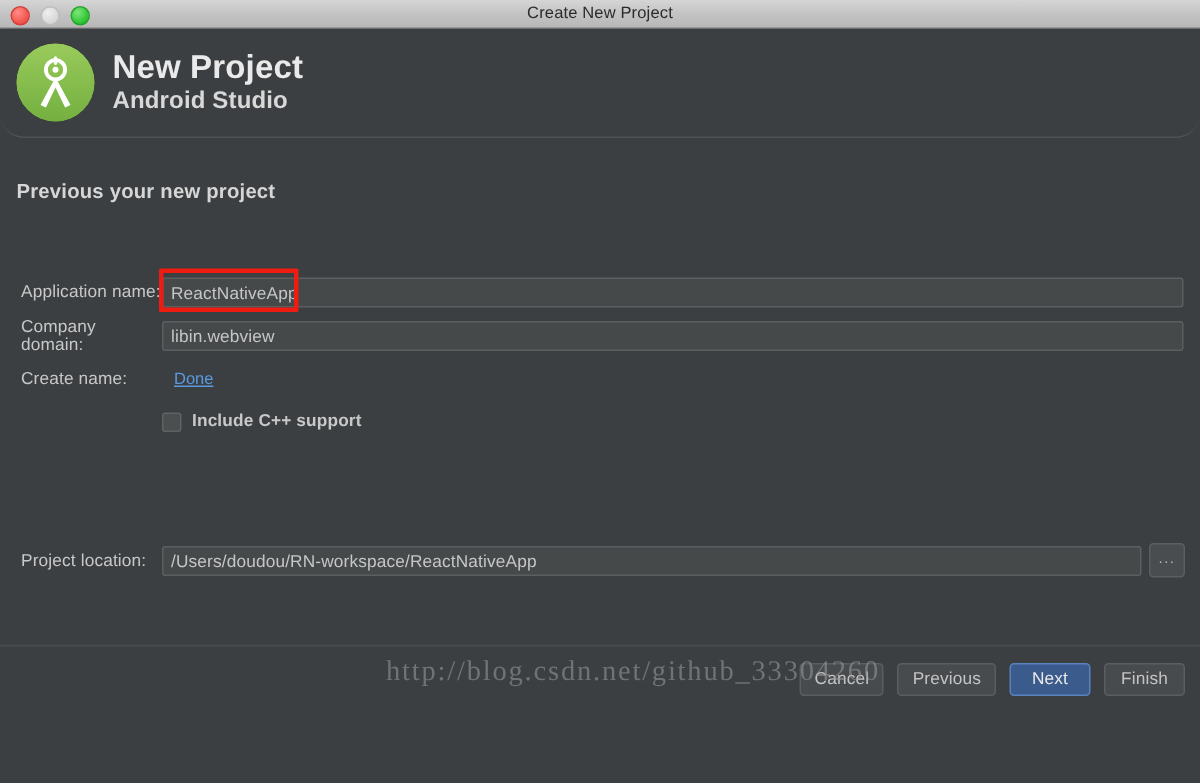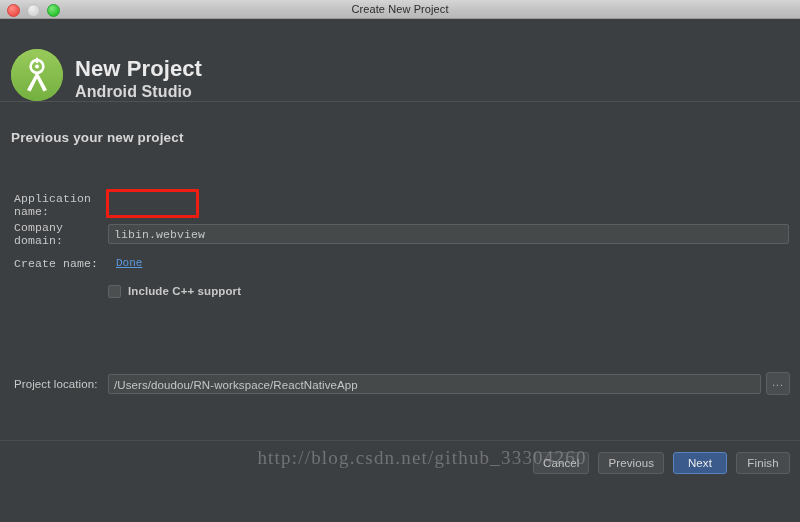--- a/index.html
+++ b/index.html
@@ -47,27 +47,28 @@
   .light.green  { background: radial-gradient(circle at 35% 30%, #7ee67a, #2bc431 70%); border: 1px solid #23a52a; }
   .title-text {
     font-size: 11px;
     color: #2b2b2b;
     letter-spacing: 0.1px;
     font-family: "Liberation Sans", sans-serif;
   }
 
   
   .header {
-    height: 83px;
+    height: 73px;
     background: #3c3f41;
     display: flex;
-    align-items: flex-end;
+    align-items: center;
     padding-left: 11px;
     box-sizing: border-box;
     border-bottom: 1px solid #4e5254;
+    border-radius: 16px;
   }
   .logo {
     width: 52px;
     height: 52px;
     border-radius: 50%;
     background: radial-gradient(circle at 40% 30%, #9ccc5a, #79b741 72%, #6aa637 100%);
     position: relative;
     flex: 0 0 auto;
     overflow: hidden;
   }
@@ -117,21 +118,20 @@
     width: 100%;
   }
   .row {
     position: relative;
     display: flex;
     align-items: center;
     height: 22px;
     margin-bottom: 7px;
     padding: 0 11px 0 14px;
     box-sizing: border-box;
-    font-family: Liberation Mono, monospace;
   }
   .row-label {
     width: 94px;
     flex: 0 0 94px;
     font-size: 11.5px;
     color: #c8c8c8;
     text-align: left;
     letter-spacing: 0.1px;
   }
   .field {
@@ -315,20 +315,21 @@
   </div>
 
   <div class="body">
 
     <div class="section-title">Previous your new project</div>
 
     <div class="form">
 
       <div class="row">
         <div class="row-label">Application name:</div>
+        <div class="field annotated">ReactNativeApp</div>
         <div class="annot-box" style="left:106px; top:-5px; width:93px; height:29px;"></div>
       </div>
 
       <div class="row">
         <div class="row-label">Company domain:</div>
         <div class="field">libin.webview</div>
       </div>
 
       <div class="row">
         <div class="row-label">Create name:</div>

